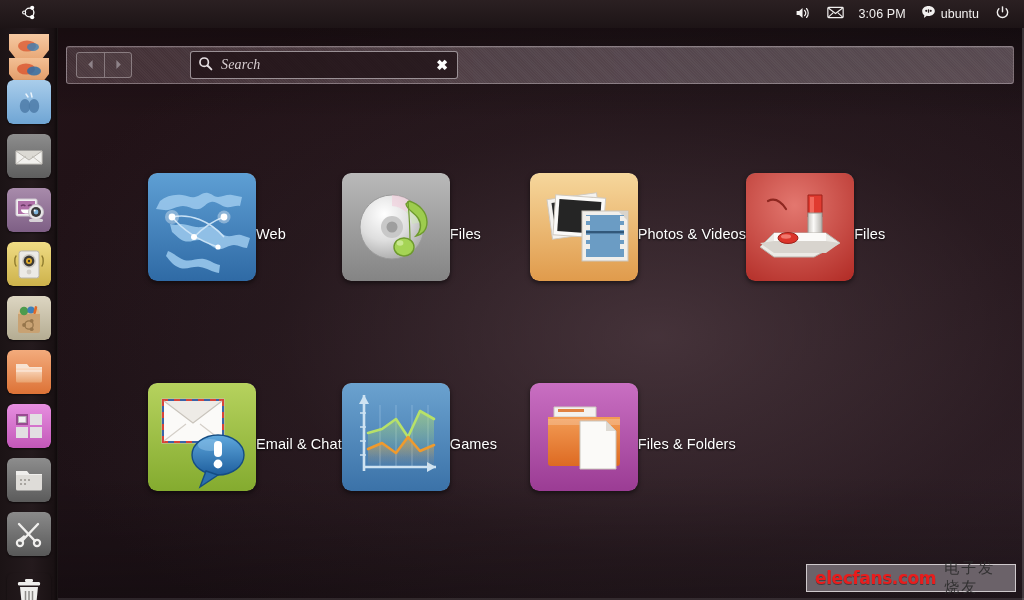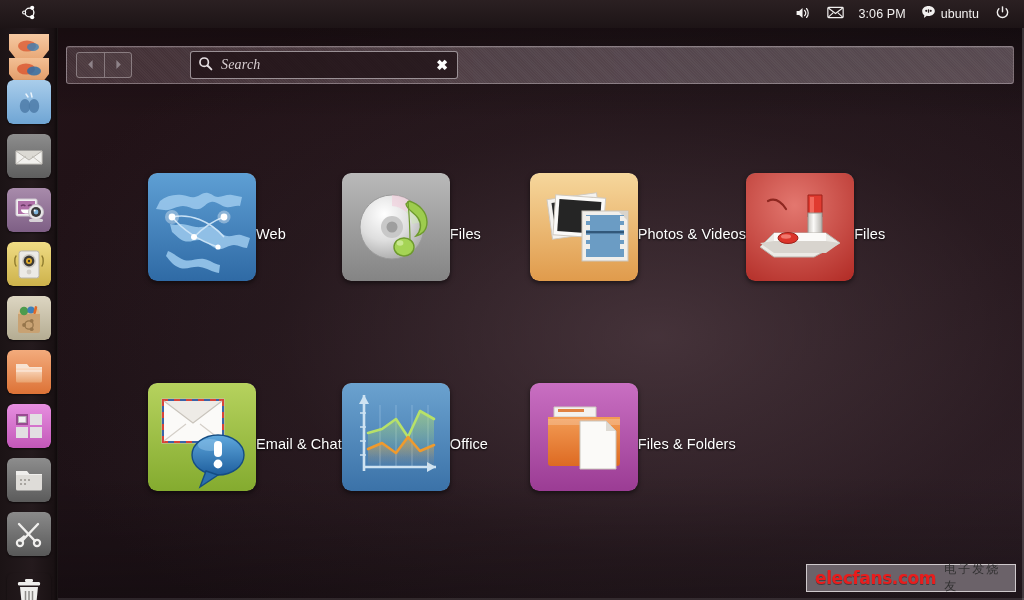--- a/index.html
+++ b/index.html
@@ -148,21 +148,21 @@
     width:210px; height:28px; z-index:58;
     background:#6b6269; border:1px solid #cfc9cc;
     display:flex; align-items:center; padding:0 8px; gap:8px;
   }
   #wm-brand{
     color:#e81d1d; font-size:17px; font-weight:bold;
     font-family:"DejaVu Sans", sans-serif; letter-spacing:-.4px;
     text-shadow:0 1px 0 rgba(0,0,0,.35);
   }
   #wm-cn{
-    color:#2b2b2b; font-size:12px; letter-spacing:2px;
+    color:#2b2b2b; font-size:15px; letter-spacing:2px;
     font-family:Liberation Mono, monospace; opacity:.88;
   }
 </style>
 </head>
 <body>
 
 <div id="top-panel">
 
   <div id="bfb">
     <span>
@@ -703,21 +703,21 @@
           <path d="M94 84l-9-5v10z" fill="#cfe3f2"></path>
           <g stroke="#cfe3f2" stroke-width="1.6">
             <path d="M18 30h6M18 44h6M18 58h6M18 72h6"></path>
           </g>
           <path d="M26 50l14-4 14-10 12 18 12-26 14 8v38H26z" fill="url(#area1)"></path>
           <path d="M26 50l14-4 14-10 12 18 12-26 14 8" fill="none" stroke="#b7e169" stroke-width="2.6" stroke-linejoin="round" stroke-linecap="round"></path>
           <path d="M26 66l14-6 14 10 12-16 12 14 14-6v22H26z" fill="url(#area2)"></path>
           <path d="M26 66l14-6 14 10 12-16 12 14 14-6" fill="none" stroke="#ef9a2d" stroke-width="2.6" stroke-linejoin="round" stroke-linecap="round"></path>
         </svg>
       </div>
-      <div class="cl">Office</div>
+      <div class="cl">Games</div>
     </div>
 
     <div class="cell">
       <div class="tile">
         <svg width="108" height="108" viewBox="0 0 108 108">
           <defs>
             <linearGradient id="ffg" x1="0" y1="0" x2="0" y2="1">
               <stop offset="0" stop-color="#c96fc2"></stop>
                 <stop offset="1" stop-color="#9b3c94"></stop>
               </linearGradient>

